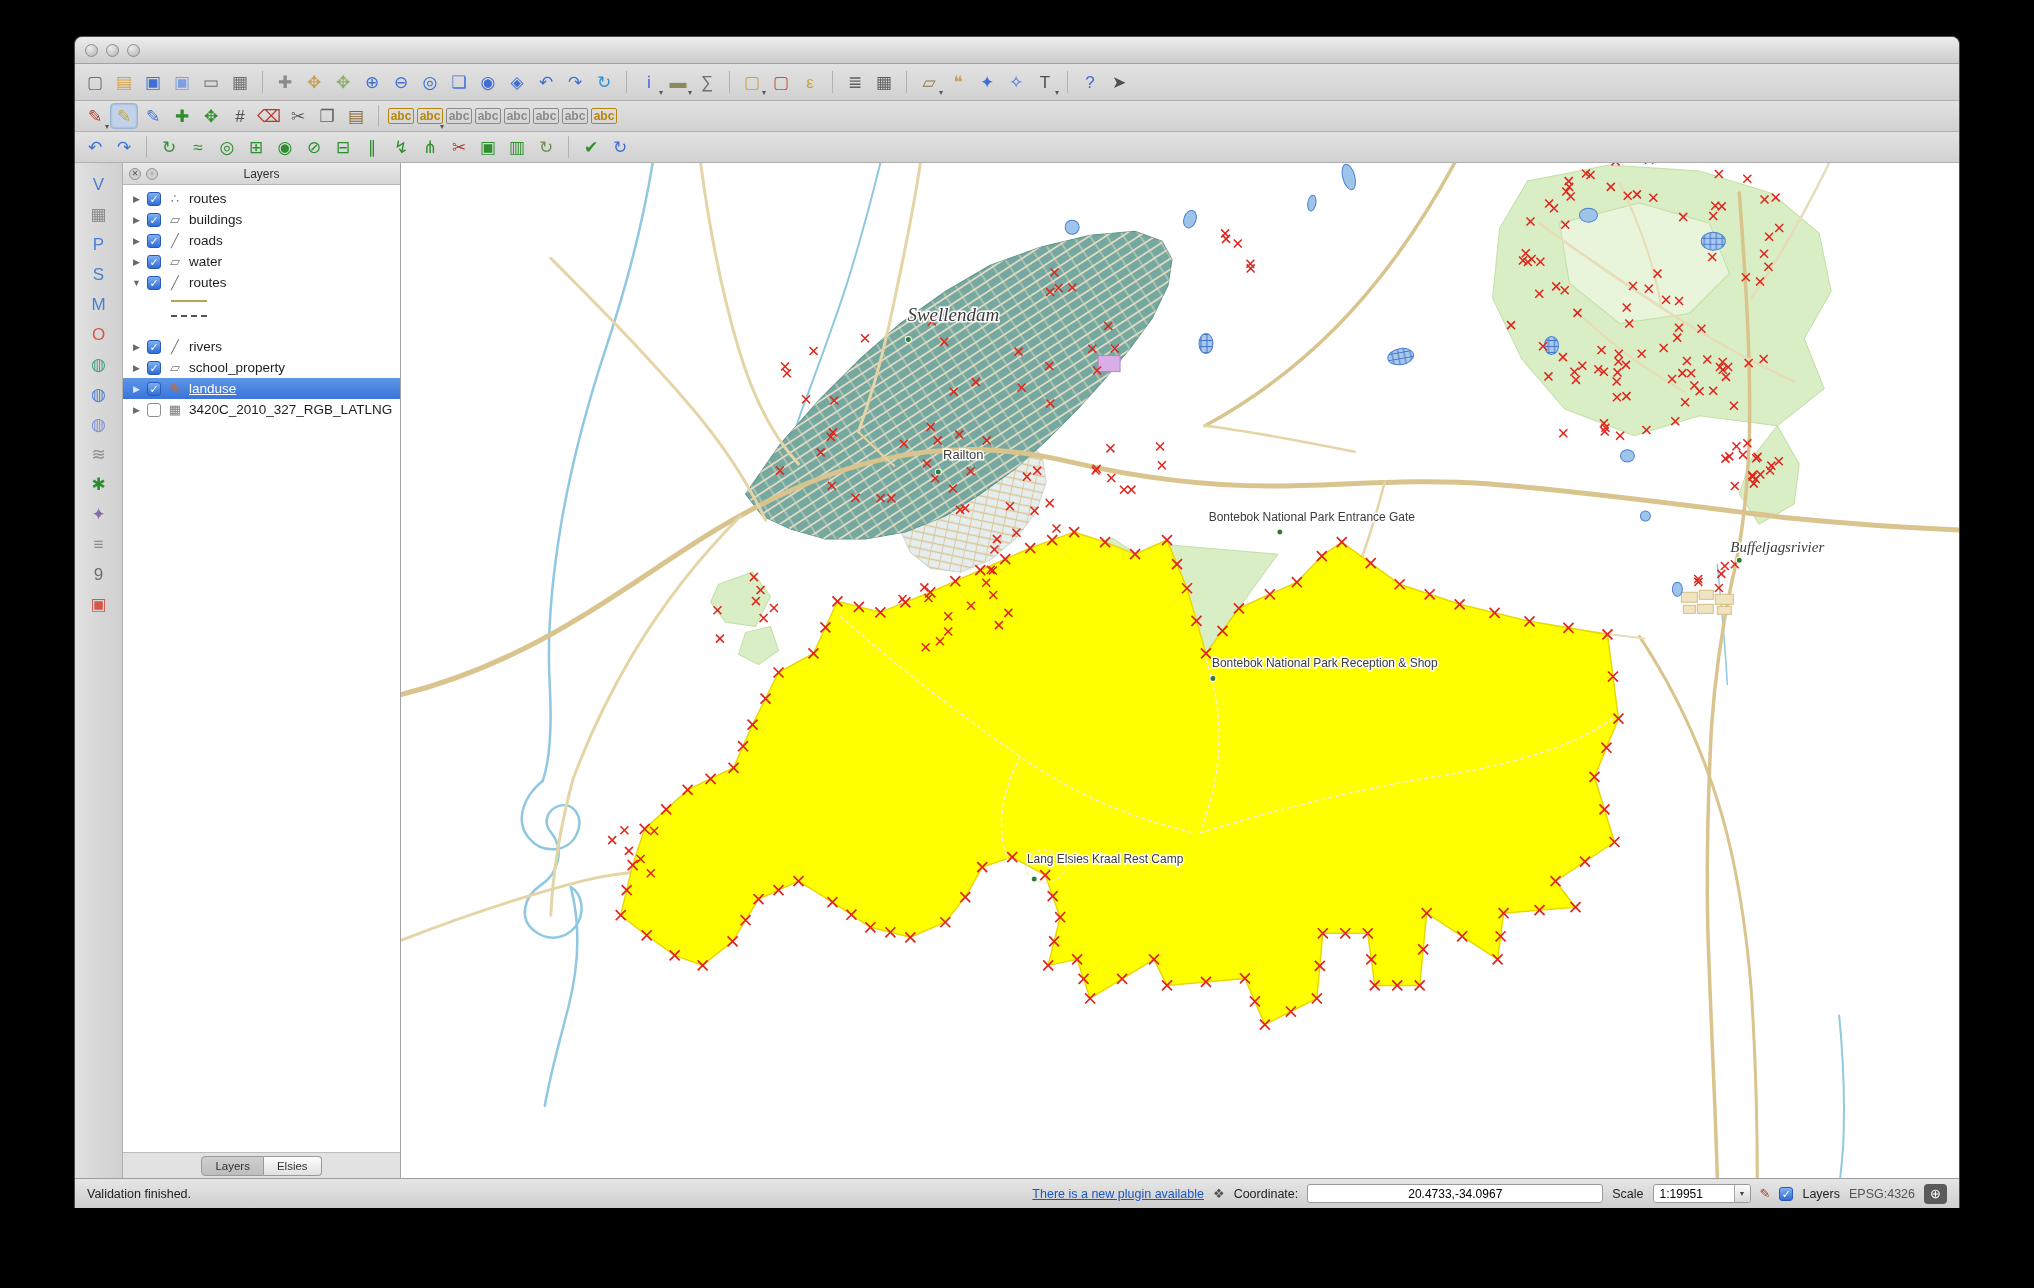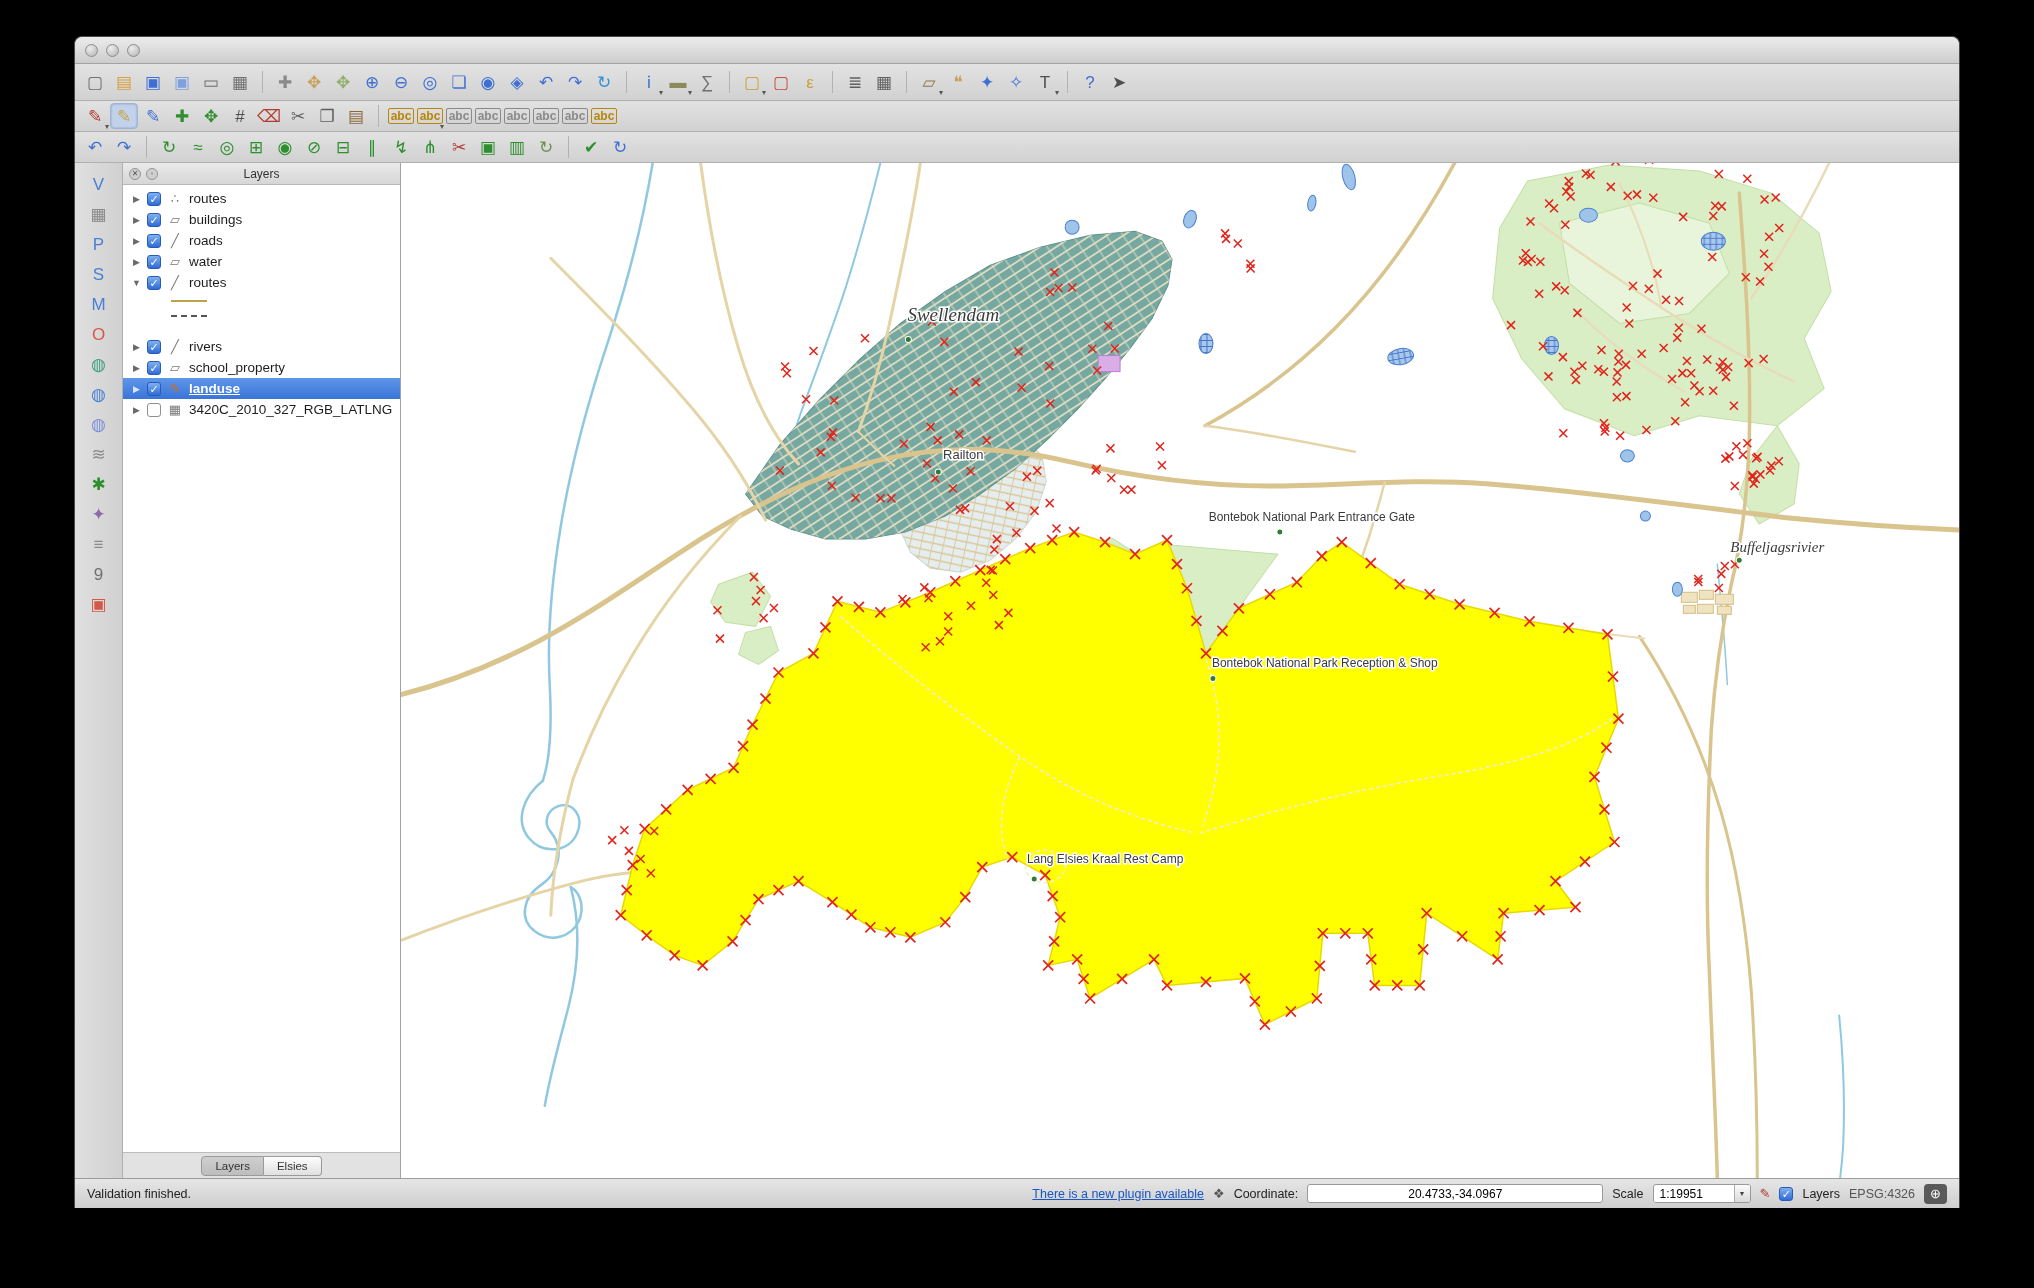--- a/index.html
+++ b/index.html
@@ -41,21 +41,21 @@
   .layers-panel { width: 278px; flex: 0 0 278px; display: flex; flex-direction: column;
     background: #e8e8e8; border-right: 1px solid #a3a3a3; }
   .panel-header { height: 22px; flex: 0 0 22px; display: flex; align-items: center; padding: 0 6px;
     background: linear-gradient(#eaeaea,#d6d6d6); border-bottom: 1px solid #b8b8b8; position: relative; }
   .pbtn { width: 12px; height: 12px; border-radius: 50%; background: #cfcfcf; border: 1px solid #949494;
     margin-right: 5px; font-size: 8px; line-height: 10px; text-align: center; color: #555; z-index: 2; }
   .panel-title { position: absolute; left: 0; right: 0; text-align: center; font-size: 12px; color: #333; }
   .tree { flex: 1; background: #fff; overflow: hidden; padding-top: 3px; font-size: 13.5px; color: #1d1d1d; }
   .trow { display: flex; align-items: center; height: 21px; padding-left: 8px; gap: 5px; }
   .trow.selected { background: linear-gradient(#5e96e8,#3a74d8); color: #fff; }
-  .trow.selected .tlabel { text-decoration: underline; font-weight: bold; text-align: center; }
+  .trow.selected .tlabel { text-decoration: underline; font-weight: normal; text-align: center; }
   .arrow { width: 11px; font-size: 9px; color: #6a6a6a; text-align: center; }
   .trow.selected .arrow { color: #d8e6ff; }
   .cb { width: 14px; height: 14px; flex: 0 0 14px; border-radius: 3px; border: 1px solid #8f8f8f;
     background: #fff; font-size: 11px; line-height: 12px; text-align: center; color: #fff; }
   .cb.on { background: linear-gradient(#7fb0f0,#2f6cd8); border-color: #2a5ab8; }
   .licon { width: 18px; text-align: center; font-size: 13px; color: #7a7a7a; }
   .licon.pencil { color: #d2691e; }
   .tlabel { white-space: nowrap; }
   .child-row { height: 15px; display: flex; align-items: center; padding-left: 48px; }
   .swatch { width: 36px; border-top: 2px solid #b8a44a; }

